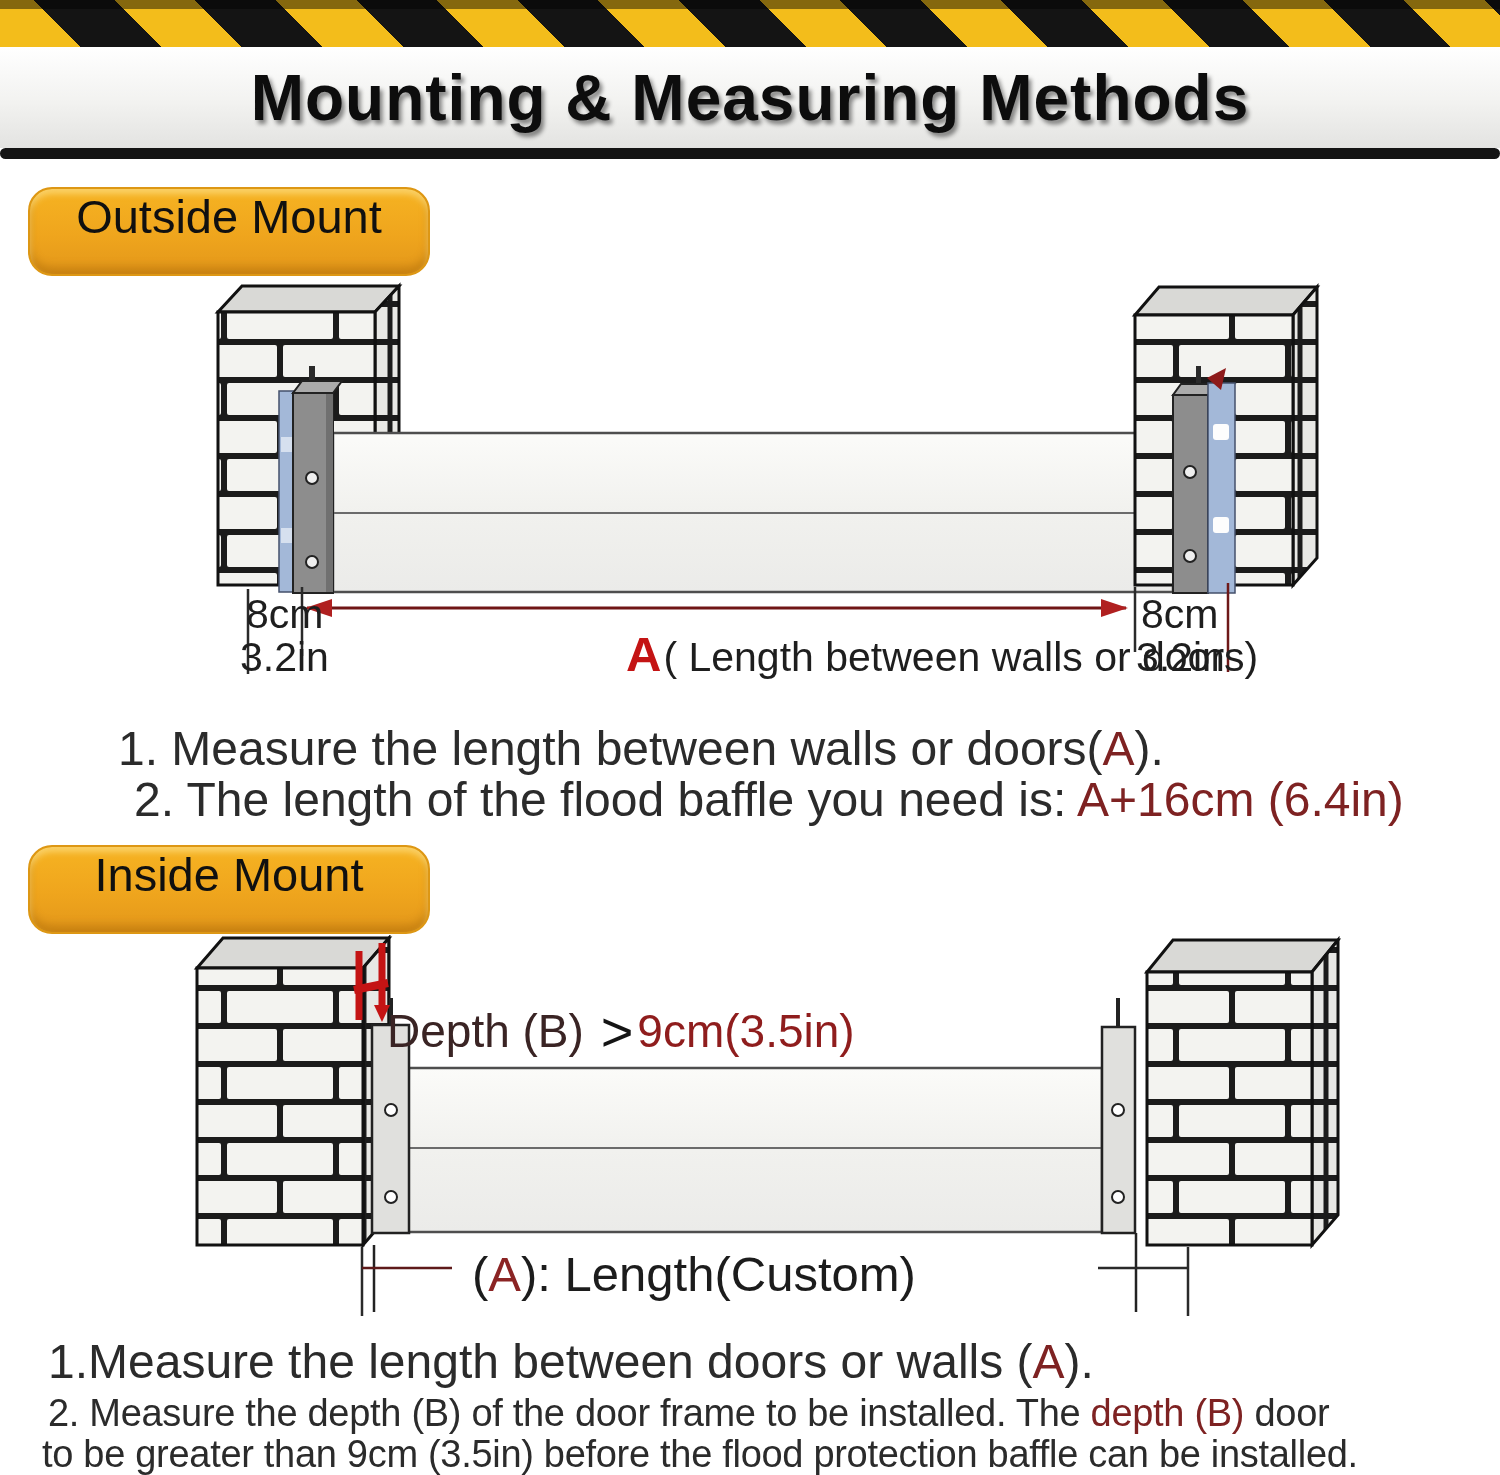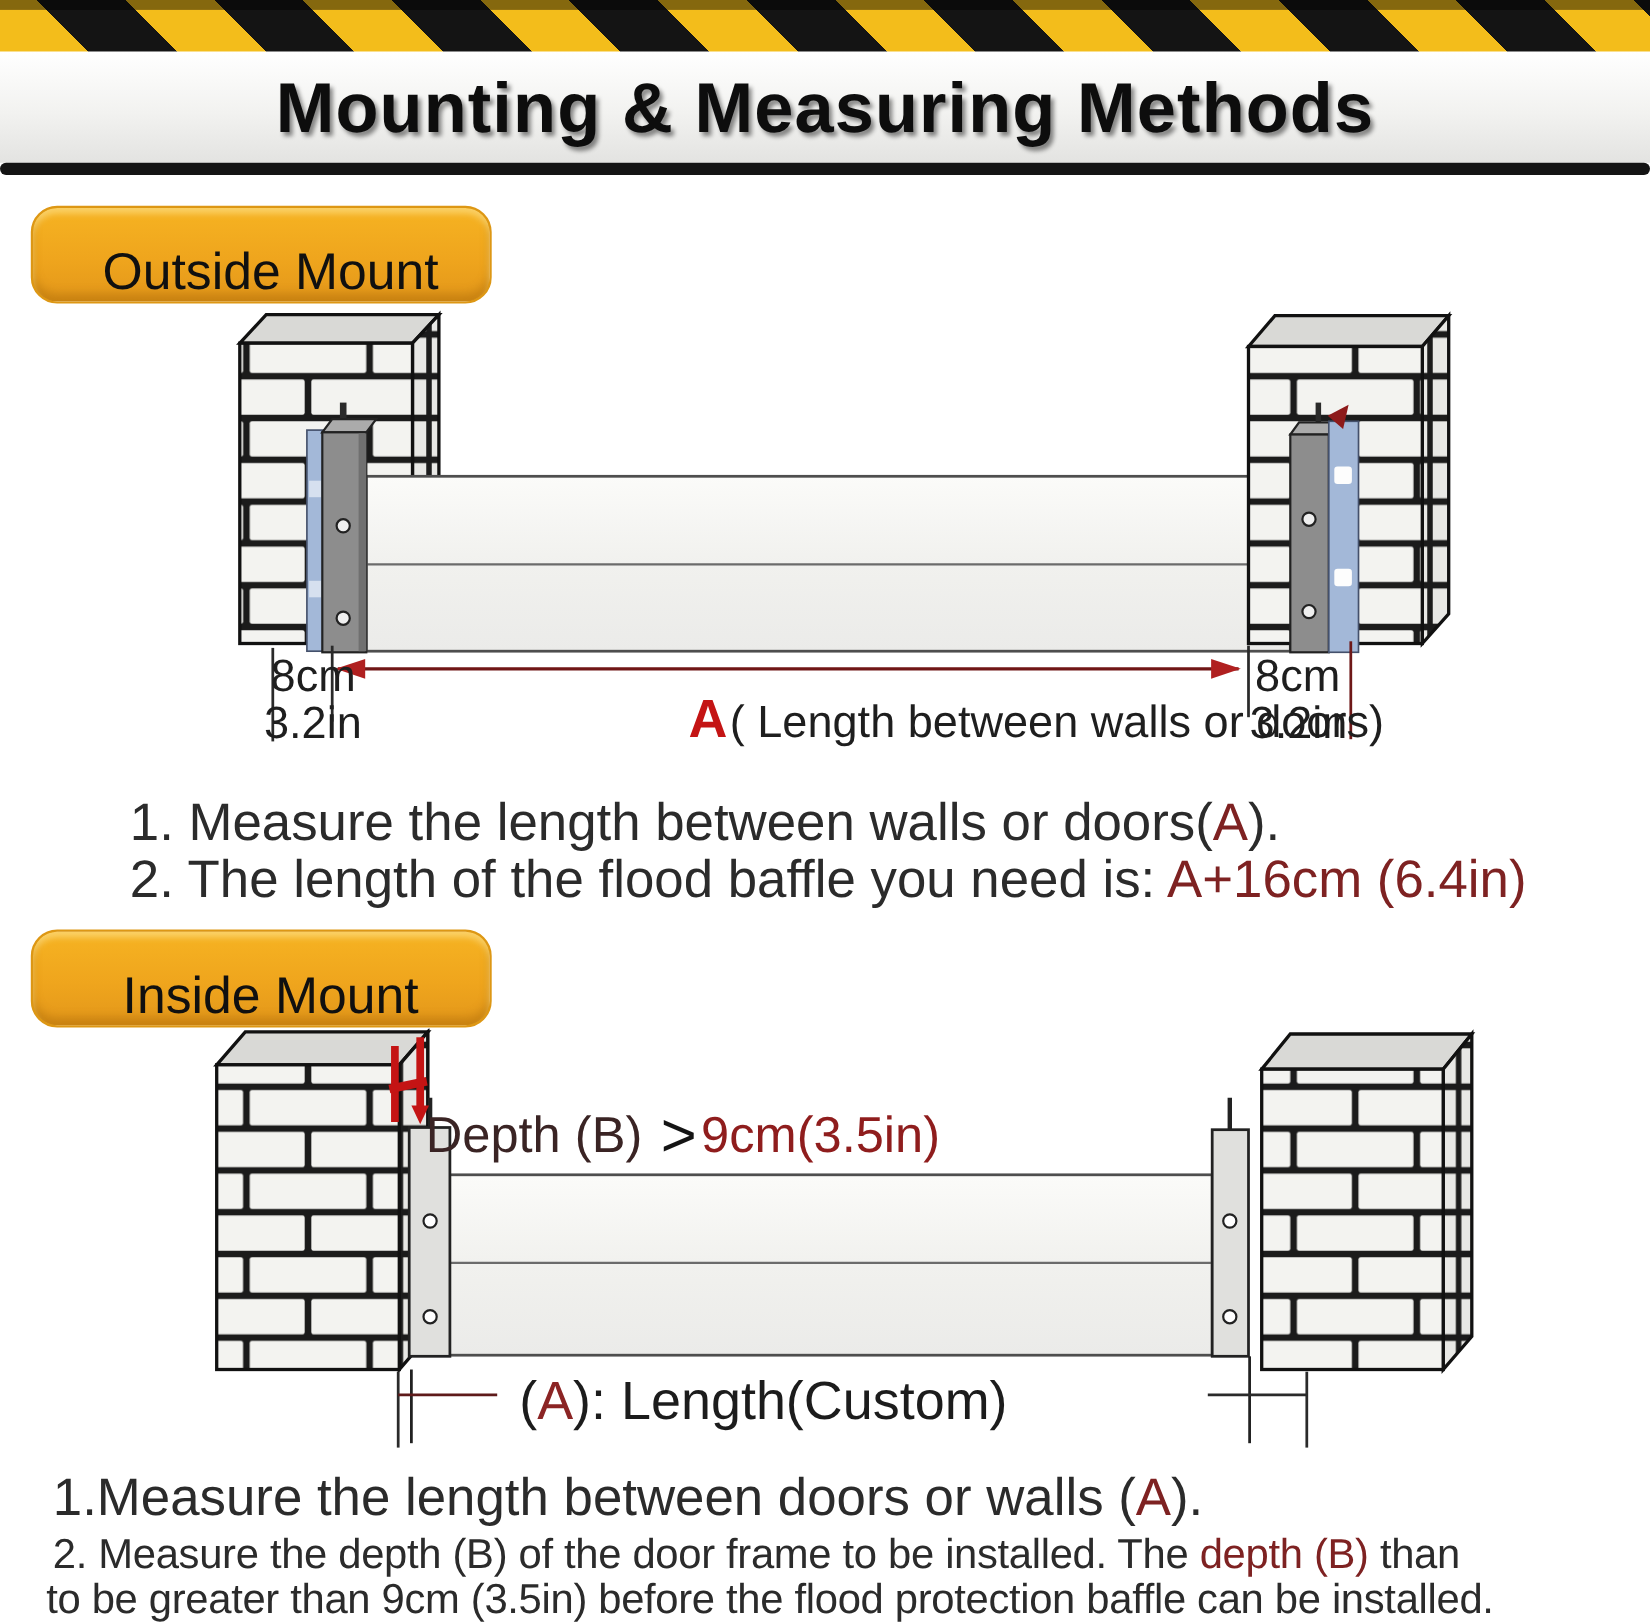--- a/index.html
+++ b/index.html
@@ -23,22 +23,22 @@
     margin:0;font-size:64px;font-weight:bold;color:#0d0d0d;letter-spacing:1px;
     text-shadow:3px 4px 4px rgba(0,0,0,.45);
   }
   .black-bar{position:absolute;left:0;top:148px;width:1500px;height:11px;background:#141414;border-radius:6px;}
   
   .badge{
     position:absolute;left:28px;width:398px;height:85px;border-radius:24px;
     background:linear-gradient(180deg,#f6b322 0%,#efa51d 55%,#e3971a 100%);
     border:2px solid #dd9714;
     box-shadow:inset 0 5px 6px rgba(255,235,160,.55),inset 0 -7px 9px rgba(150,90,0,.35);
-    display:flex;align-items:flex-end;justify-content:center;
-    font-size:47px;color:#101010;padding-left:17px;
+    display:flex;align-items:flex-start;justify-content:center;
+    font-size:47px;color:#101010;
   }
   .badge-outside{top:187px;}
   .badge-inside{top:845px;}
   
   .diagram{position:absolute;left:0;}
   
   .lbl{position:absolute;font-size:41px;color:#1e1e1e;white-space:nowrap;line-height:1;}
   .gap{letter-spacing:0;}
   .span-a .red-a{font-size:49px;font-weight:bold;color:#c41414;margin-right:2px;}
   .maroon{color:#7e2222;}
@@ -144,21 +144,21 @@
   <div class="lbl gap" style="left:240px;top:637px">3.2in</div>
   <div class="lbl gap" style="left:1141px;top:594px">8cm</div>
   <div class="lbl gap" style="left:1136px;top:637px">3.2in</div>
   <div class="lbl span-a" style="left:626px;top:630px">
     <span class="red-a">A</span><span>( Length between walls or doors)</span>
   </div>
 
   <div class="step" style="left:118px;top:721px">
     <span>1. Measure the length between walls or doors(</span><span class="maroon">A</span><span>).</span>
   </div>
-  <div class="step" style="left:118px;top:772px">
+  <div class="step" style="left:134px;top:772px">
     <span>2. The length of the flood baffle you need is: </span><span class="maroon">A+16cm (6.4in)</span><span></span>
   </div>
 
   <div class="badge badge-inside">
     <span>Inside Mount</span>
   </div>
 
   <svg class="diagram" style="top:935px" width="1500" height="385" viewBox="0 935 1500 385">
     <defs>
       <pattern id="bk2" patternUnits="userSpaceOnUse" width="112" height="76">
@@ -231,19 +231,19 @@
     <span class="depth-dark">Depth (B) </span><span class="depth-gt">&gt;</span><span class="depth-red">9cm(3.5in)</span>
   </div>
   <div class="lbl span-a2" style="left:472px;top:1250px">
     <span>(</span><span class="maroon">A</span><span>): Length(Custom)</span>
   </div>
 
   <div class="step" style="left:48px;top:1334px">
     <span>1.Measure the length between doors or walls (</span><span class="maroon">A</span><span>).</span>
   </div>
   <div class="step step-small" style="left:48px;top:1392px">
-    <span>2. Measure the depth (B) of the door frame to be installed. The </span><span class="maroon">depth (B)</span><span> than</span>
+    <span>2. Measure the depth (B) of the door frame to be installed. The </span><span class="maroon">depth (B)</span><span> door</span>
   </div>
   <div class="step step-small" style="left:42px;top:1433px">
     <span>to be greater than 9cm (3.5in) before the flood protection baffle can be installed.</span>
   </div>
 
 </div>
 
 </body></html>

